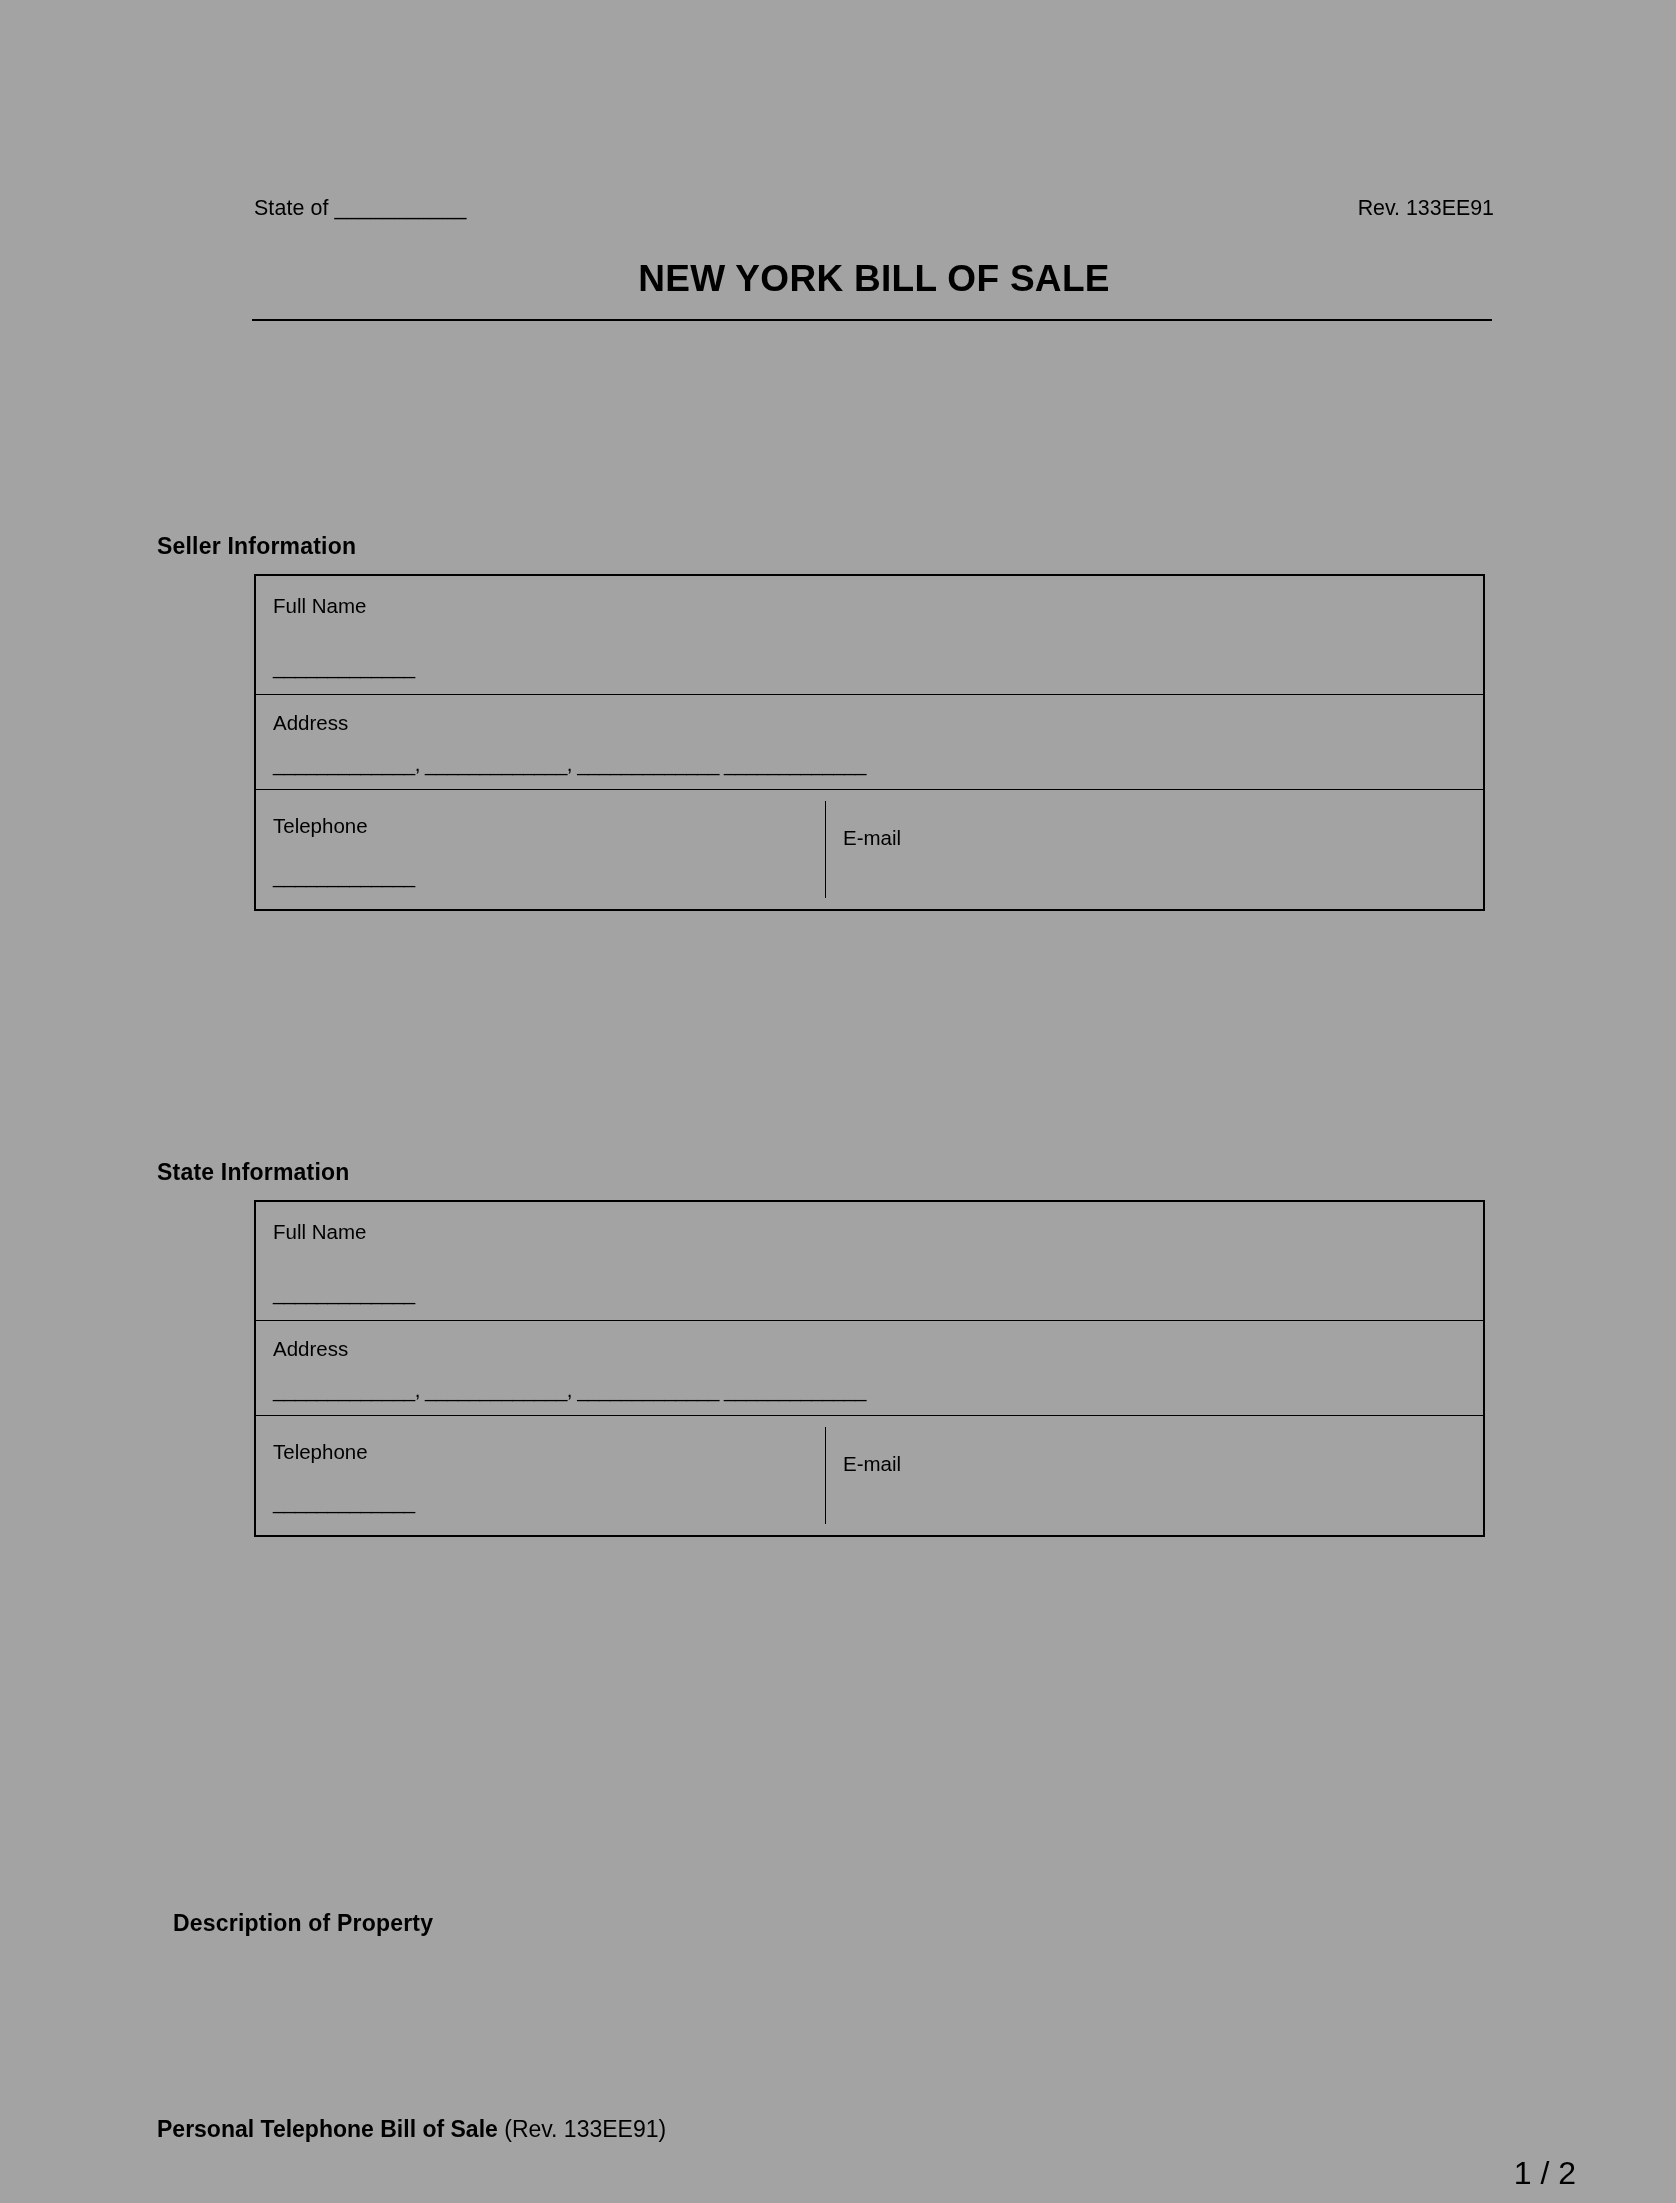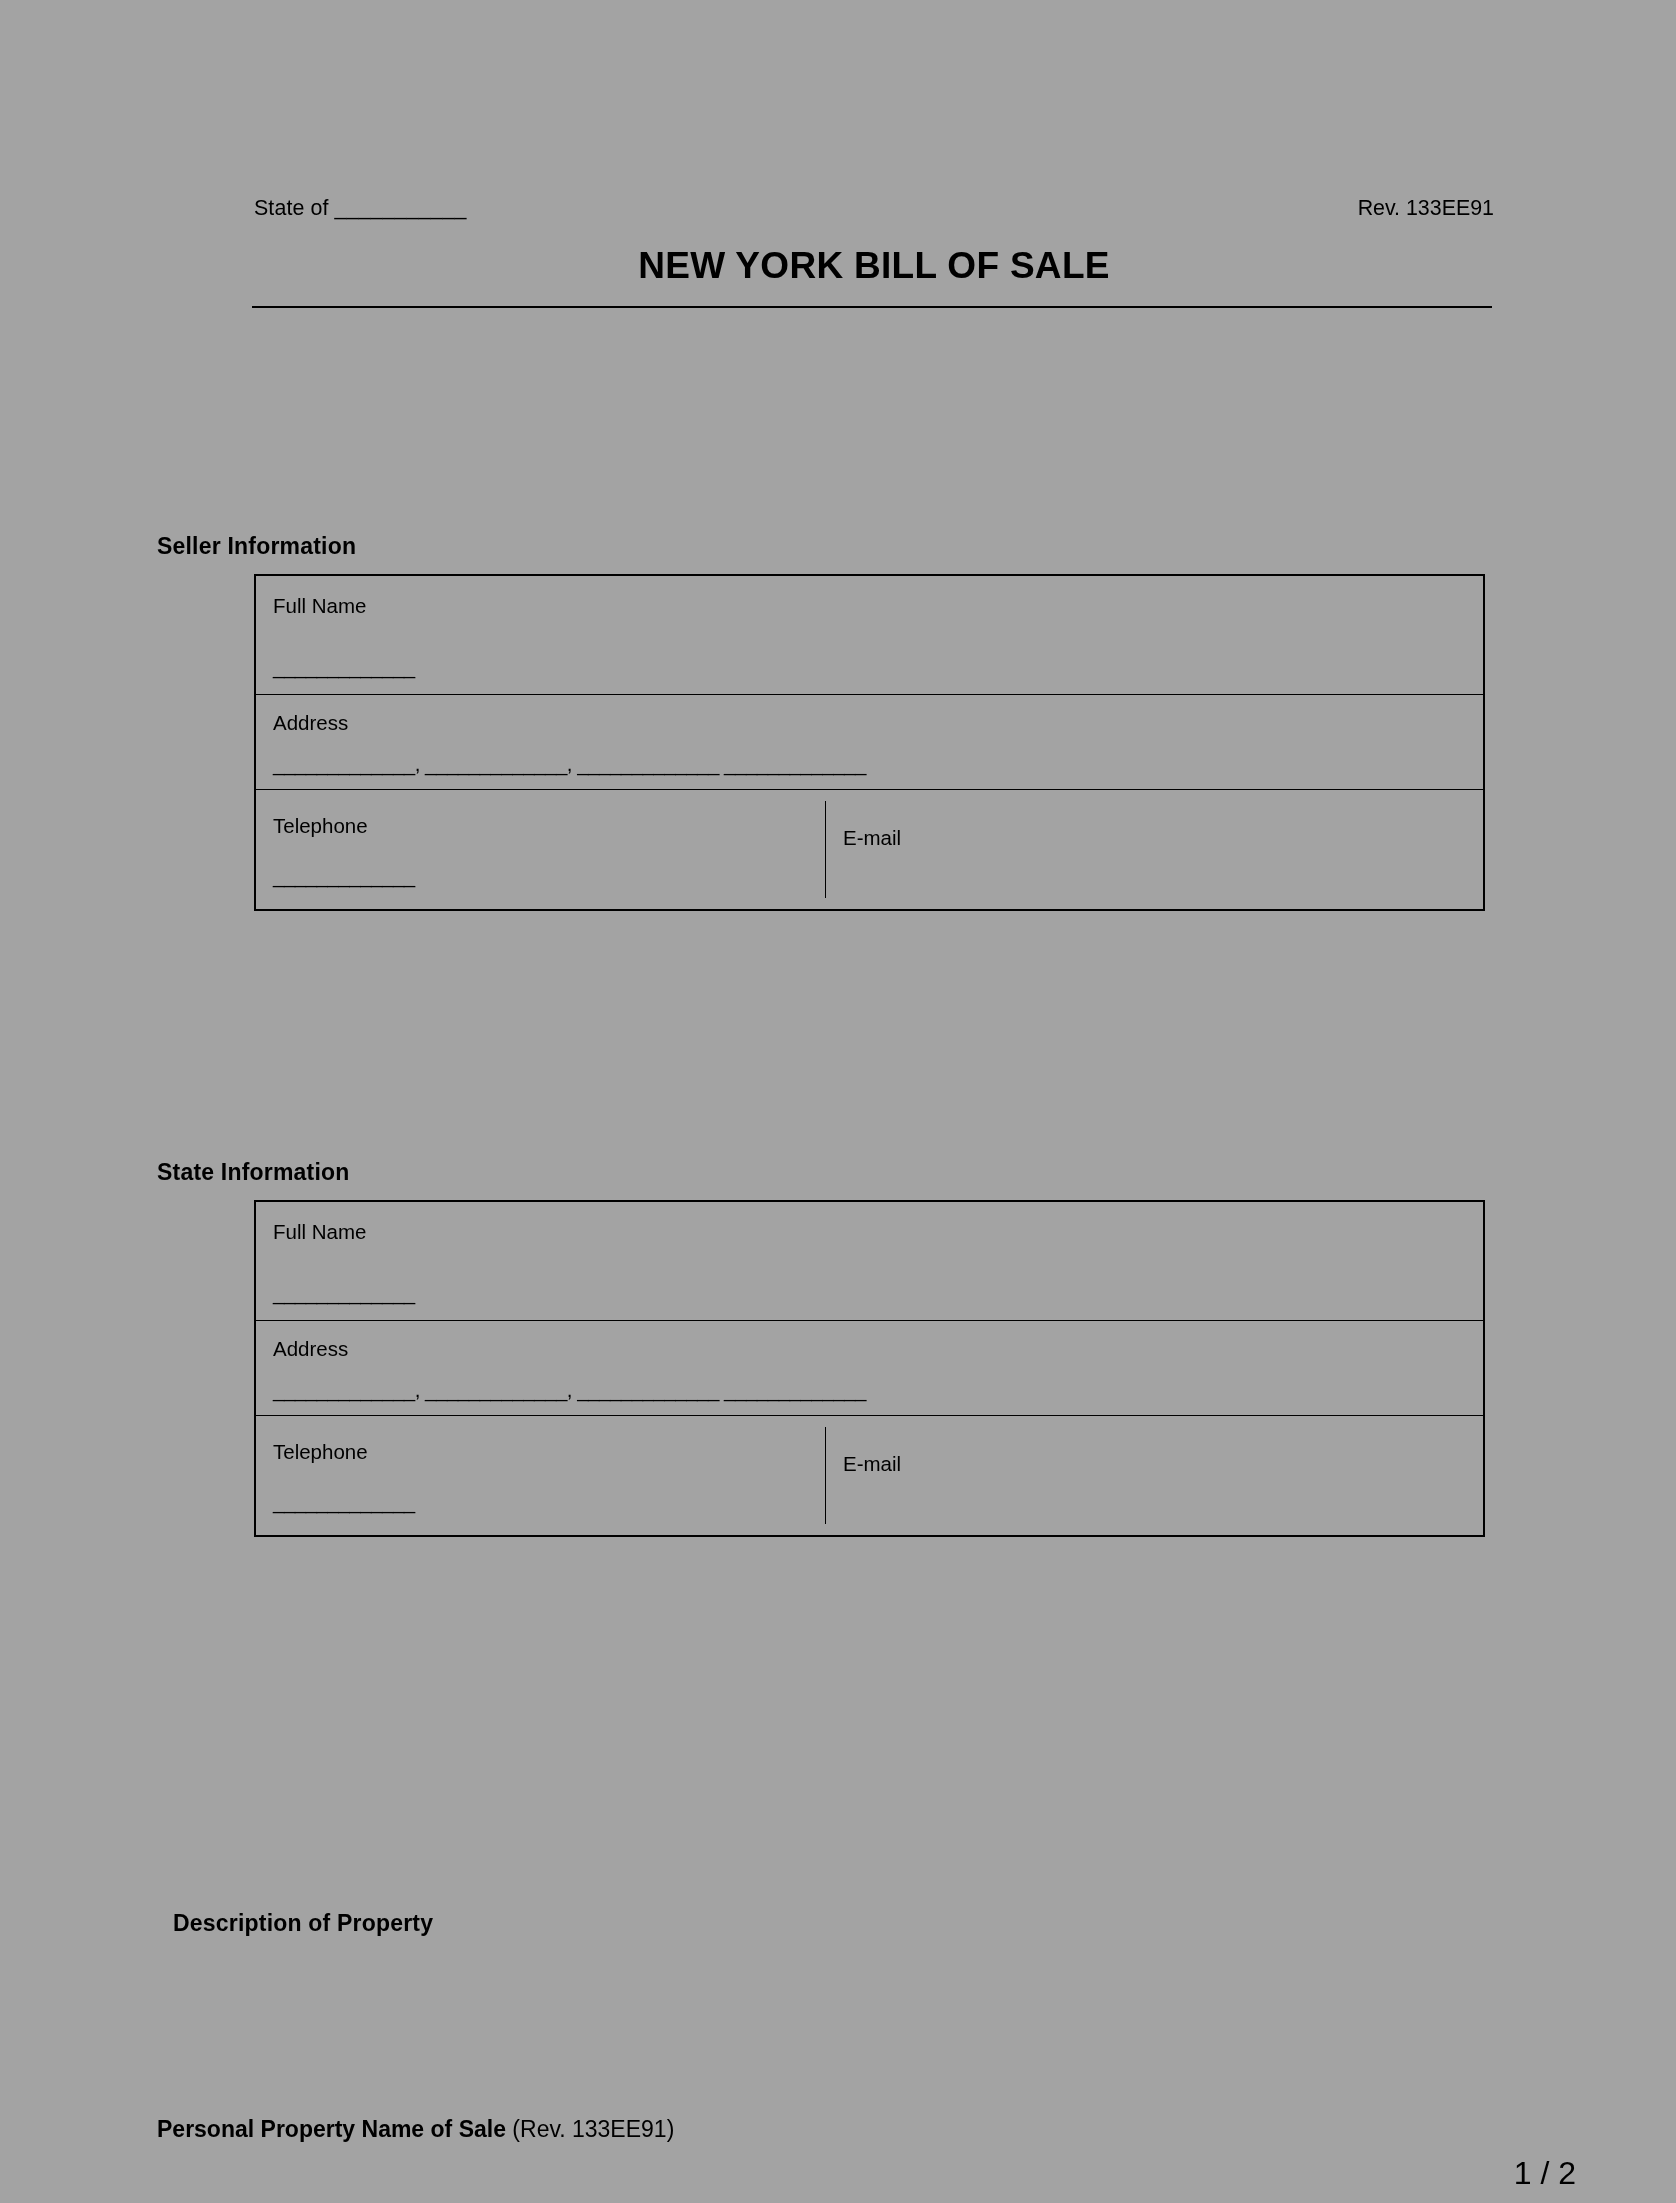--- a/index.html
+++ b/index.html
@@ -39,21 +39,21 @@
     letter-spacing: 0.1px;
   }
   .rev-code {
     font-size: 21.4px;
   }
   .doc-title {
     text-align: center;
     font-size: 37px;
     font-weight: bold;
     letter-spacing: 0.3px;
-    margin-top: 24px;
+    margin-top: 37px;
   }
   .title-rule {
     border-bottom: 2.8px solid #000;
     margin-top: 18.6px;
     width: 1240px;
     margin-left: -1.9px;
   }
 
   
   .section-heading {
@@ -195,18 +195,18 @@
       <div class="cell right-col">
         <div class="field-label">E-mail</div>
         <div class="blank-line"></div>
       </div>
     </div>
   </div>
 
   <div class="section-heading" style="left:173px; top:1910px;">Description of Property</div>
 
   <div class="footer">
-    <b>Personal Property Name of Sale</b><span> (Rev. 133EE91)</span>
+    <b>Personal Telephone Bill of Sale</b><span> (Rev. 133EE91)</span>
   </div>
   <div class="page-number">1 / 2</div>
 
 </div>
 
 
 </body></html>

